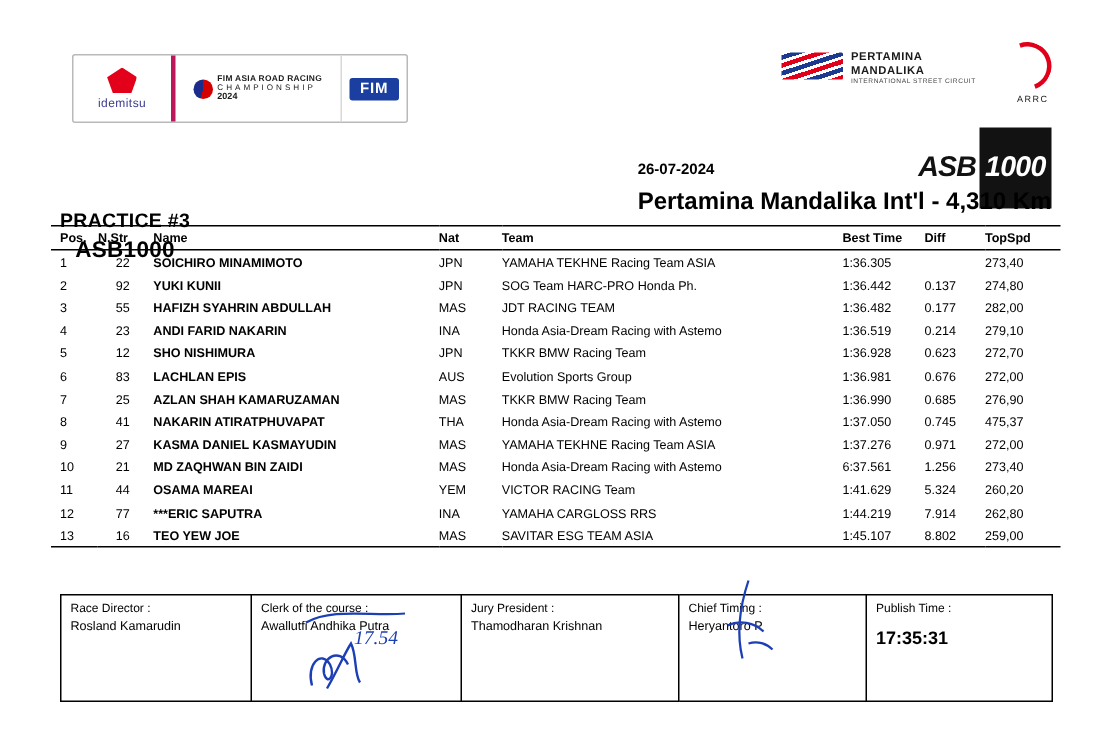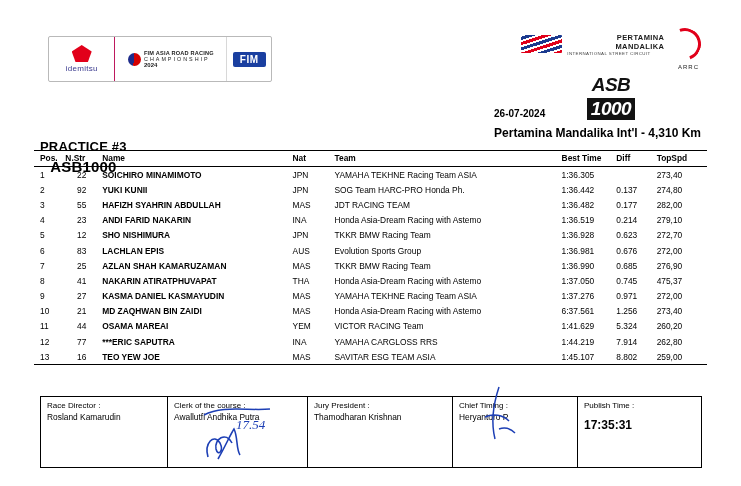--- a/index.html
+++ b/index.html
@@ -43,21 +43,21 @@
   }
   .logo-cell {
     display: flex;
     flex-direction: column;
     align-items: center;
     justify-content: center;
     height: 100%;
   }
   .logo-cell.idemitsu {
     width: 66px;
-    border-right: 1px solid #be185d;
+    border-right: 3px solid #be185d;
   }
   .logo-cell.arrc {
     width: 112px;
     border-right: 1px solid #d8d8d8;
   }
   .logo-cell.fim {
     width: 44px;
   }
   .idemitsu-mark {
     width: 20px;
@@ -131,21 +131,20 @@
     border-radius: 1px;
   }
   .mandalika-text {
     text-align: left;
   }
   .mandalika-name {
     font-size: 7.5px;
     font-weight: bold;
     color: #1b1b1b;
     letter-spacing: 0.4px;
-    text-align: right;
   }
   .mandalika-sub {
     font-size: 4.4px;
     color: #444;
     letter-spacing: 0.4px;
   }
   .mandalika-curve {
     width: 26px;
     height: 26px;
     border: 3px solid #e1001a;
@@ -159,37 +158,36 @@
     letter-spacing: 1px;
     color: #1b1b1b;
     margin-top: 4px;
     margin-right: 2px;
   }
   .asb-row {
     display: flex;
     justify-content: flex-end;
     align-items: center;
     gap: 2px;
-    margin-top: 4px;
-    flex-direction: column;
+    margin-top: 15px;
   }
   .asb-word {
     font-size: 19px;
     font-style: italic;
     font-weight: bold;
     color: #121212;
     letter-spacing: -0.5px;
   }
   .asb-num {
     font-size: 19px;
     font-style: italic;
     font-weight: bold;
     color: #ffffff;
     background: #121212;
-    padding: 0 4px;
+    padding: 16px 4px;
     letter-spacing: -0.5px;
   }
 
   
   .title-row {
     position: absolute;
     left: 40px;
     top: 106px;
   }
   .title-practice {
@@ -209,21 +207,21 @@
     position: absolute;
     right: 40px;
     top: 108px;
     text-align: left;
   }
   .meta-date {
     font-size: 10px;
     font-weight: bold;
   }
   .meta-circuit {
-    font-size: 12px;
+    font-size: 16px;
     font-weight: bold;
     margin-top: 7px;
   }
 
   
   .results {
     position: absolute;
     left: 34px;
     top: 150px;
     width: 673px;

